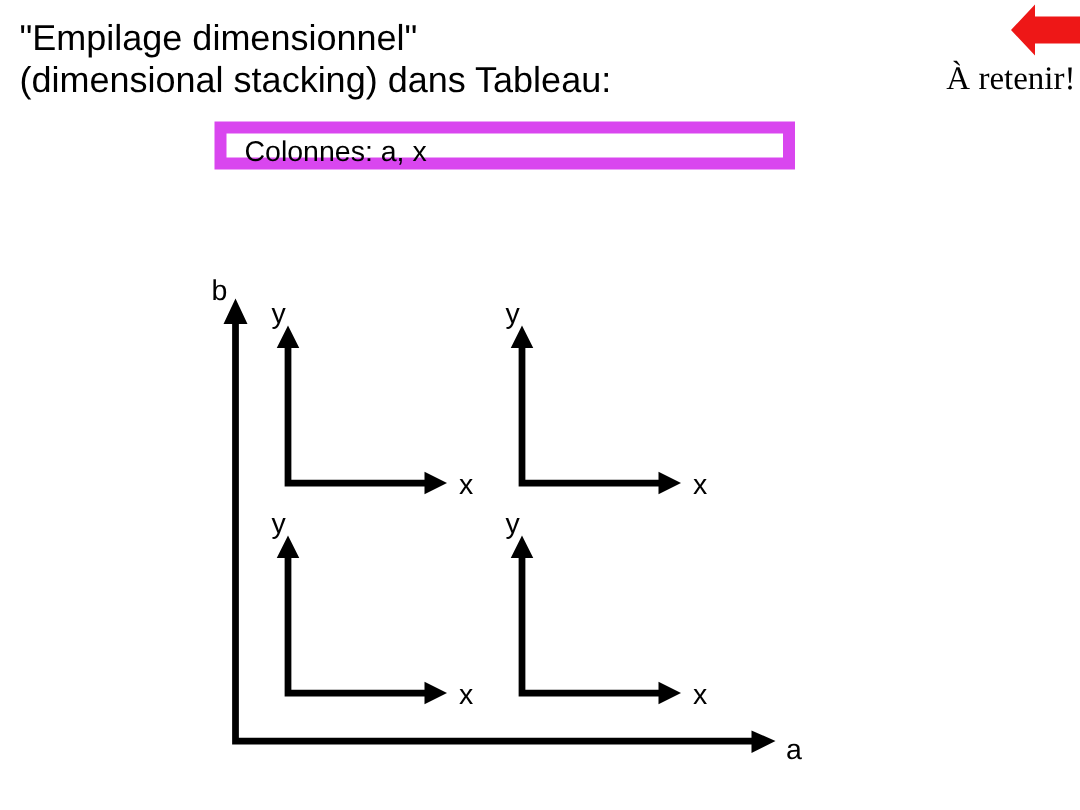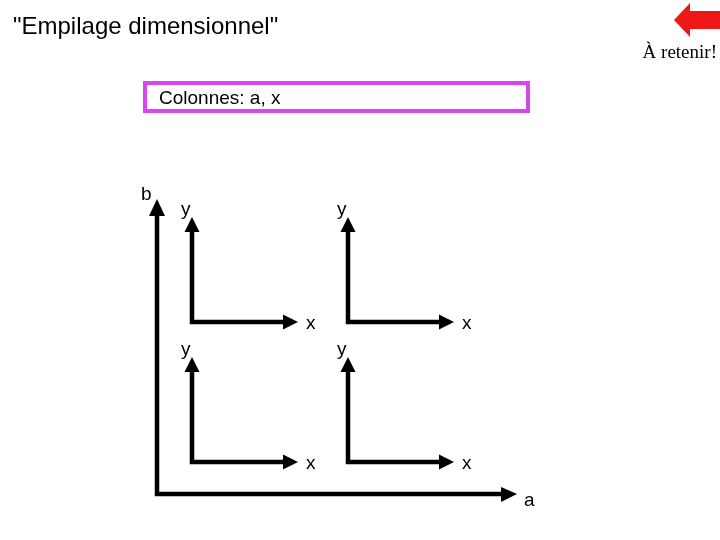--- a/index.html
+++ b/index.html
@@ -9,43 +9,44 @@
     font-family: "Liberation Sans", sans-serif; color: #000000;
   }
   .title {
     position: absolute; left: 13px; top: 12px;
     font-size: 24px; line-height: 28px; color: #000000; white-space: nowrap;
   }
   .note-arrow-svg { position: absolute; left: 0; top: 0; width: 720px; height: 60px; }
   .note-text {
     position: absolute; right: 3px; top: 42px; width: 200px;
     text-align: right; font-family: "Liberation Serif", serif;
-    font-size: 19px; line-height: 20px; color: #000000; white-space: nowrap;
+    font-size: 22px; line-height: 20px; color: #000000; white-space: nowrap;
   }
   .shelf-box {
     position: absolute; left: 143px; width: 387px; height: 32px;
-    border: 4px solid #d946ef; box-sizing: border-box; background: #ffffff;
+    border: 8px solid #d946ef; box-sizing: border-box; background: #ffffff;
     font-size: 19px; line-height: 24px; padding: 1px 0 0 12px; white-space: nowrap;
   }
   .shelf-columns { top: 81px; }
   .shelf-rows { top: 126px; }
   .diagram-svg { position: absolute; left: 0; top: 0; width: 720px; height: 540px; }
   .axis-stroke { stroke: #000000; stroke-width: 4.5; fill: none; }
   .axis-head { fill: #000000; stroke: none; }
   .axis-label {
     font-family: "Liberation Sans", sans-serif; font-size: 19px; fill: #000000;
   }
 </style>
 </head>
 <body>
 
 <div class="slide">
 
   <div class="title">
     <div>"Empilage dimensionnel"</div>
+    <div>(dimensional stacking) dans Tableau:</div>
   </div>
 
   <svg class="note-arrow-svg" viewBox="0 0 720 60">
     <polygon points="674,20 690,3 690,11 720,11 720,29 690,29 690,37" fill="#ee1717"></polygon>
   </svg>
 
   <div class="note-text">À retenir!</div>
 
   <div class="shelf-box shelf-columns">
     <span>Colonnes: a, x</span>

